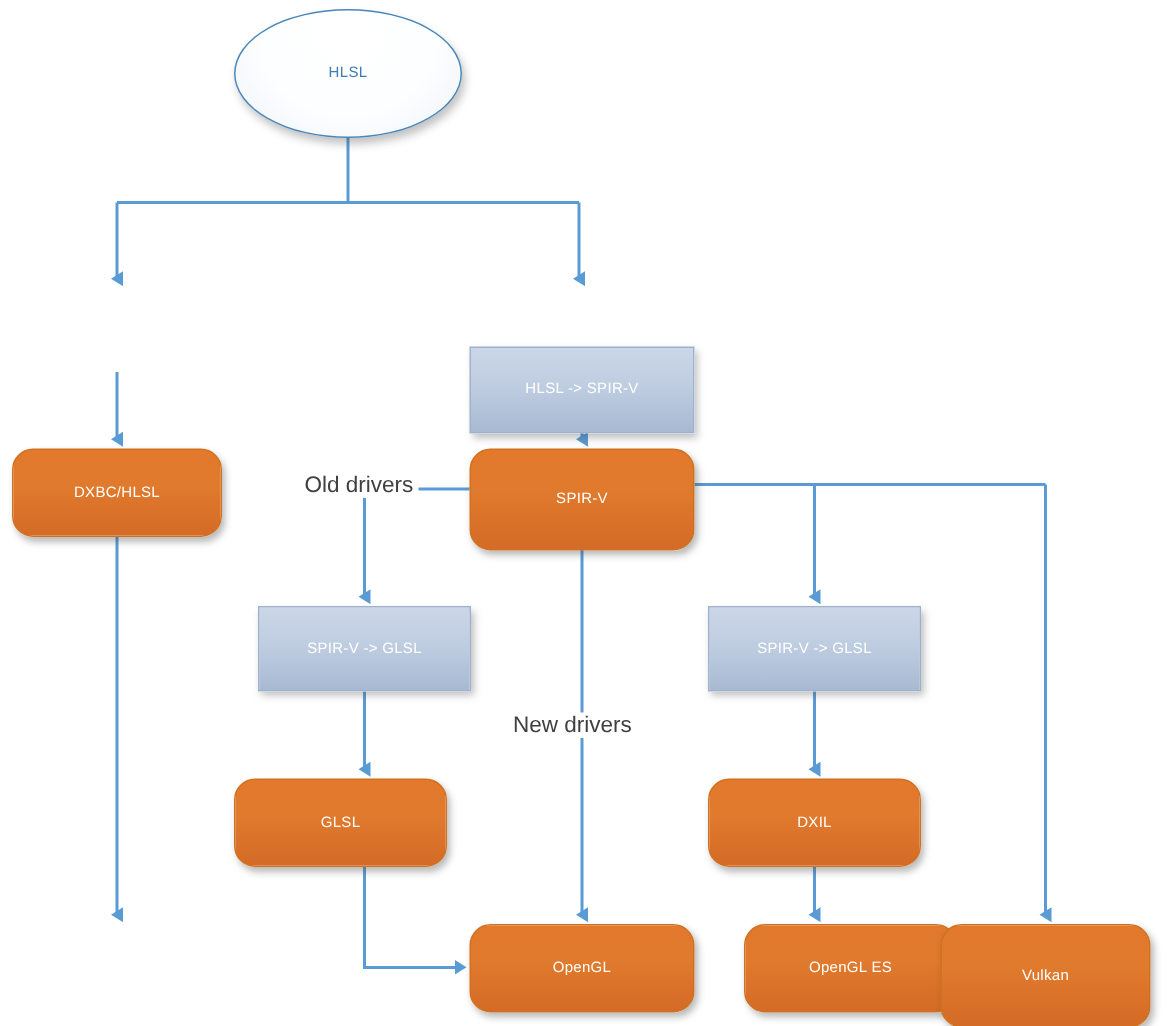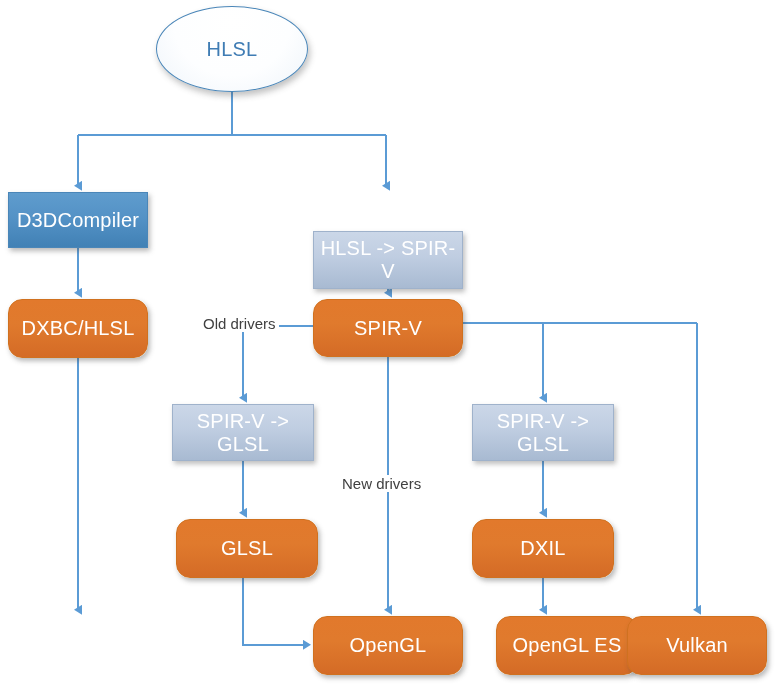--- a/index.html
+++ b/index.html
@@ -18,24 +18,24 @@
     position:absolute;
     left:0;top:0;
     width:780px;height:684px;
     pointer-events:none;
   }
   .node{
     position:absolute;
     display:flex;
     align-items:center;
     justify-content:center;
-    text-align:center;
+    text-align:left;
     box-sizing:border-box;
     color:#ffffff;
-    font-size:20px;
+    font-size:10px;
     letter-spacing:.2px;
     line-height:1.15;
     z-index:3;
   }
   
   .node.orange{
     background:linear-gradient(180deg,#e2792c 0%,#e07a2d 42%,#d46b26 100%);
     border:1px solid #d0711f;
     border-radius:14px;
     box-shadow:2px 3px 5px rgba(70,70,70,.38);
@@ -118,62 +118,59 @@
       <path d="M243,578 L243,645 L307,645" marker-end="url(#ahr)"></path>
 
       <path d="M543,578 L543,610" marker-end="url(#ah)"></path>
     </g>
   </svg>
 
   <div class="node ellipse" style="left:156px;top:6px;width:152px;height:86px;">
     <span>HLSL</span>
   </div>
 
-  <div class="node blue" style="left:8px;top:192px;width:140px;height:56px;">
-    <span>D3DCompiler</span>
-  </div>
 
   <div class="node pale" style="left:313px;top:192px;width:150px;height:58px;margin-top:39px;">
     <span>HLSL -&gt; SPIR-V</span>
   </div>
 
   <div class="node orange" style="left:8px;top:299px;width:140px;height:59px;">
     <span>DXBC/HLSL</span>
   </div>
 
-  <div class="node orange" style="left:313px;top:299px;width:150px;height:58px;">
+  <div class="node orange" style="left:313px;top:299px;width:150px;height:68px;">
     <span>SPIR-V</span>
   </div>
 
   <div class="node pale" style="left:172px;top:404px;width:142px;height:57px;">
     <span>SPIR-V -&gt; GLSL</span>
   </div>
 
   <div class="node pale" style="left:472px;top:404px;width:142px;height:57px;">
     <span>SPIR-V -&gt; GLSL</span>
   </div>
 
-  <div class="node orange" style="left:176px;top:519px;width:142px;height:59px;">
+  <div class="node orange" style="left:156px;top:519px;width:142px;height:59px;">
     <span>GLSL</span>
   </div>
 
   <div class="node orange" style="left:472px;top:519px;width:142px;height:59px;">
     <span>DXIL</span>
   </div>
 
 
   <div class="node orange" style="left:313px;top:616px;width:150px;height:59px;">
     <span>OpenGL</span>
   </div>
 
   <div class="node orange" style="left:496px;top:616px;width:142px;height:59px;">
     <span>OpenGL ES</span>
   </div>
 
-  <div class="node orange" style="left:627px;top:616px;width:140px;height:59px;">
+  <div class="node orange" style="left:627px;top:616px;width:140px;height:69px;">
     <span>Vulkan</span>
   </div>
 
   <div class="edge-label" style="left:200px;top:315px;">Old drivers</div>
 
   <div class="edge-label" style="left:339px;top:475px;text-align:center;">New drivers</div>
 
 </div>
 
 </body></html>

